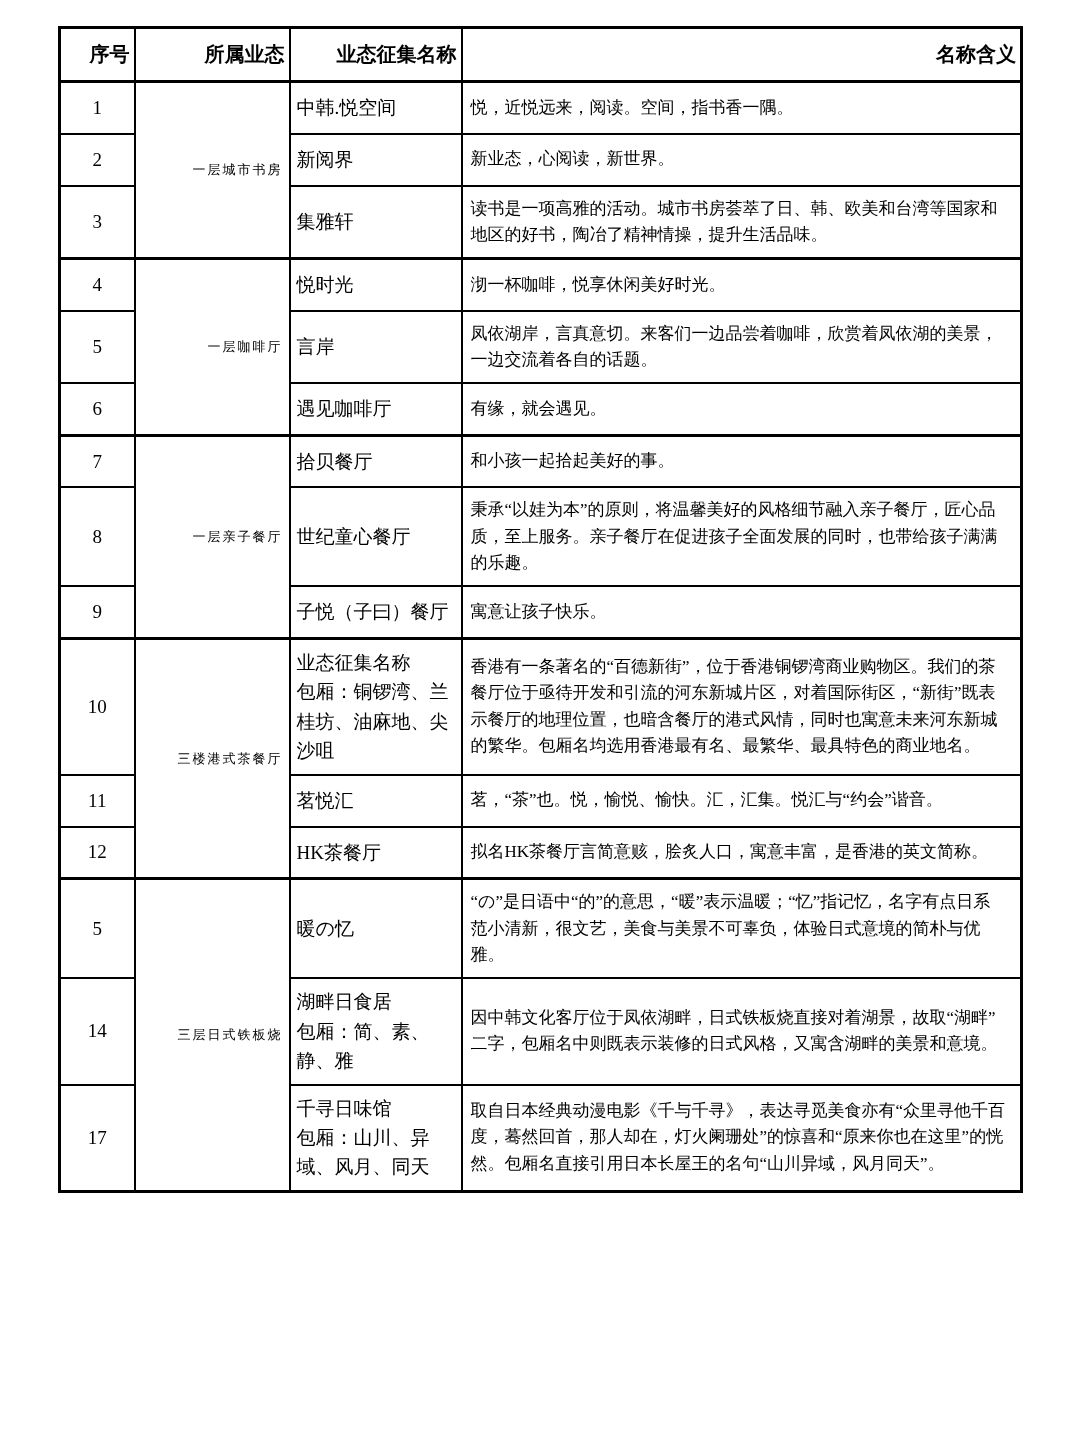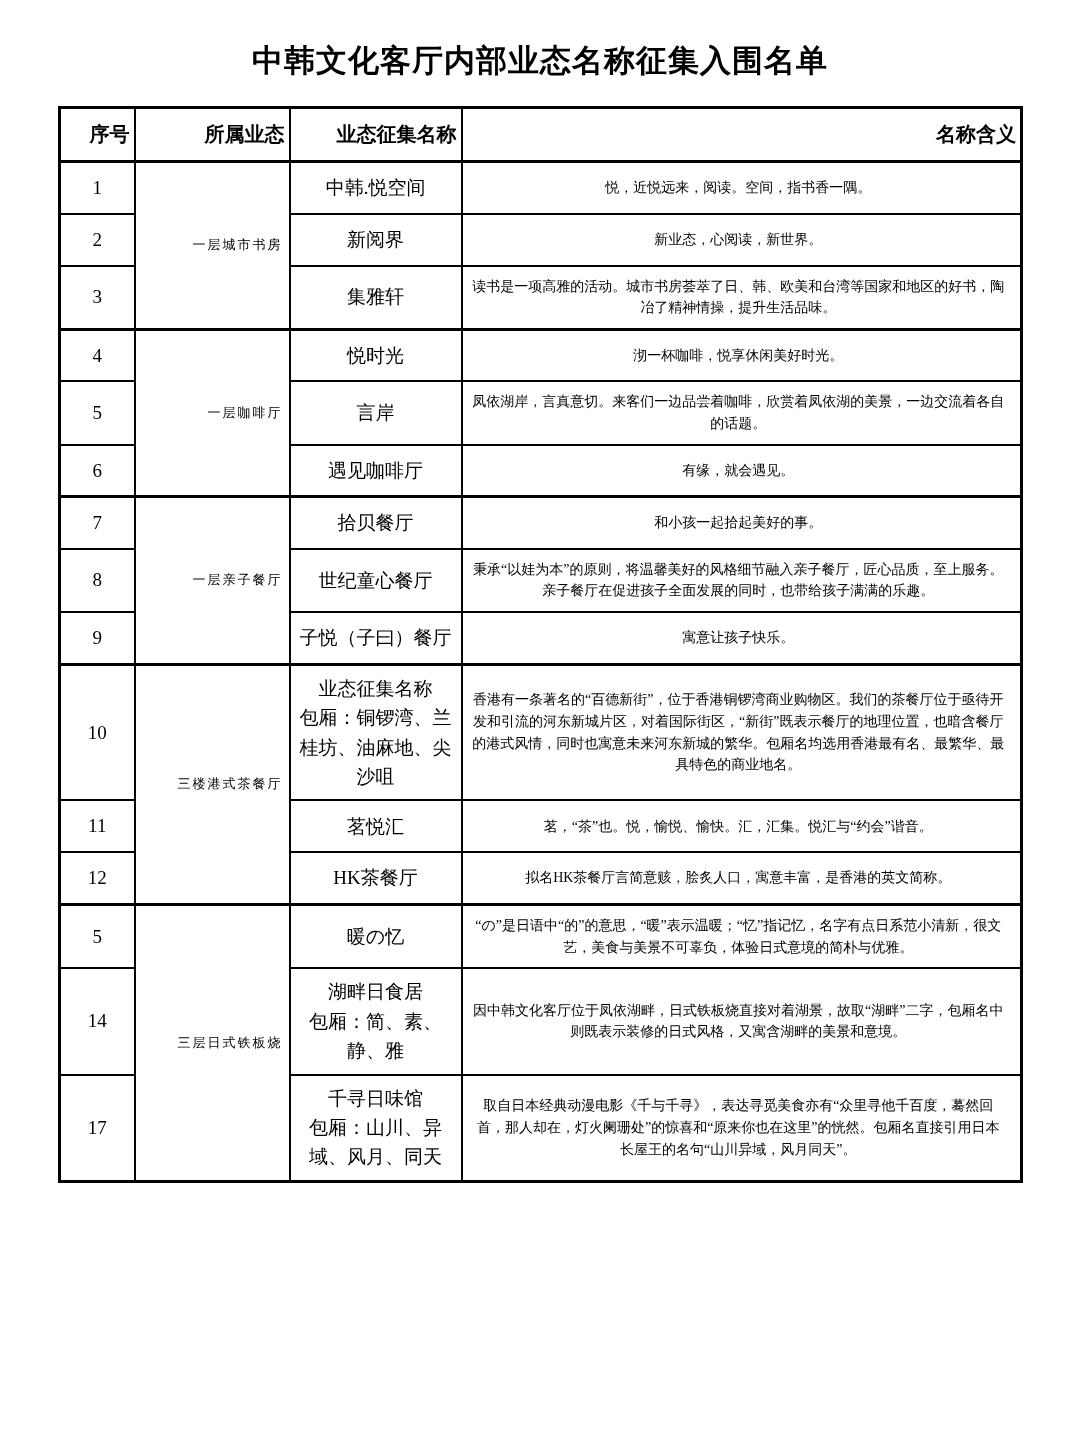--- a/index.html
+++ b/index.html
@@ -50,42 +50,40 @@
     height: 52px;
     padding: 6px 2px;
   }
   td.c-cat {
     text-align: right;
     font-size: 13px;
     padding: 6px 6px;
     letter-spacing: 2px;
   }
   td.c-name {
-    text-align: center;
     font-size: 19px;
     line-height: 1.55;
     padding: 8px 6px;
     white-space: pre-line;
   }
   td.c-mean {
-    text-align: center;
-    font-size: 14px;
+    text-align: left;
+    font-size: 17px;
     line-height: 1.55;
     padding: 9px 14px 9px 8px;
   }
   col.w-no   { width: 75px; }
   col.w-cat  { width: 155px; }
   col.w-name { width: 172px; }
   col.w-mean { width: 560px; }
 </style>
 </head>
 <body>
 
 <div class="page">
-  <h1 class="doc-title">中韩文化客厅内部业态名称征集入围名单</h1>
 
   <table class="shortlist">
     <colgroup>
       <col class="w-no">
         <col class="w-cat">
         <col class="w-name">
         <col class="w-mean">
     </colgroup>
     <thead>
       <tr>

